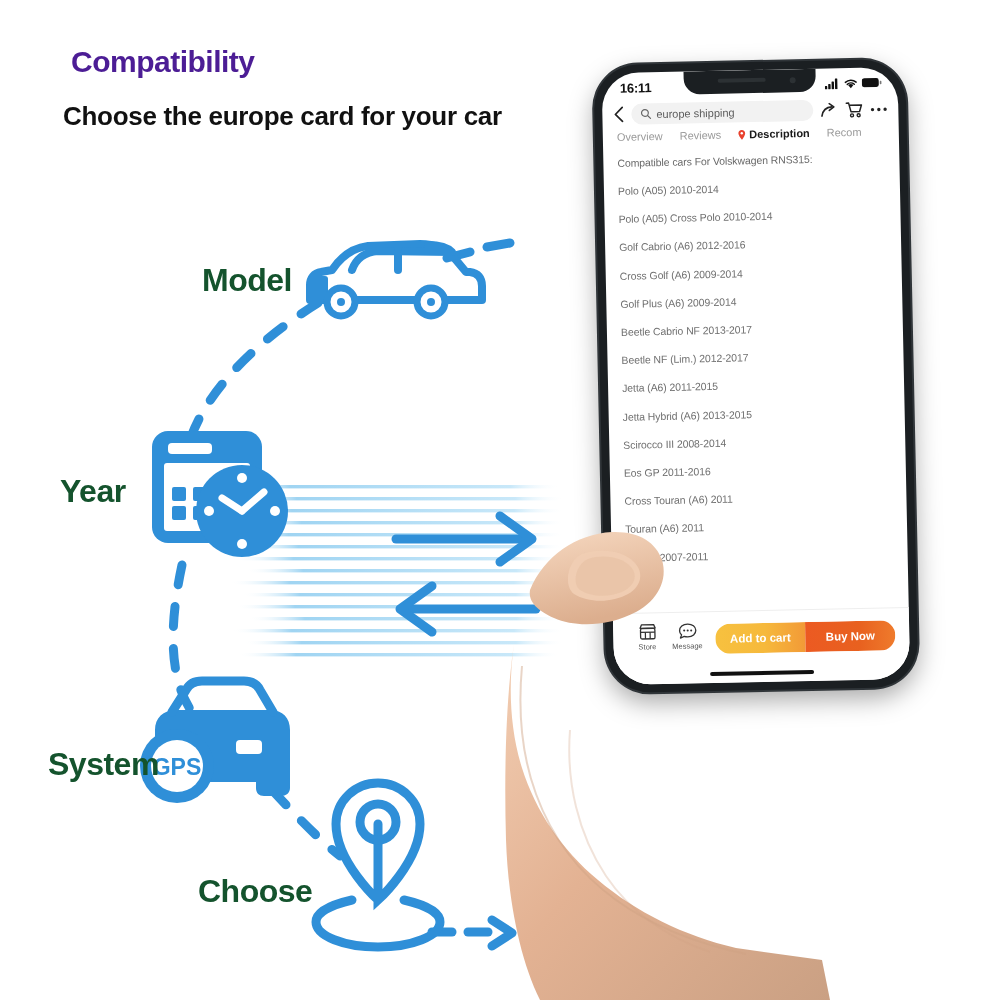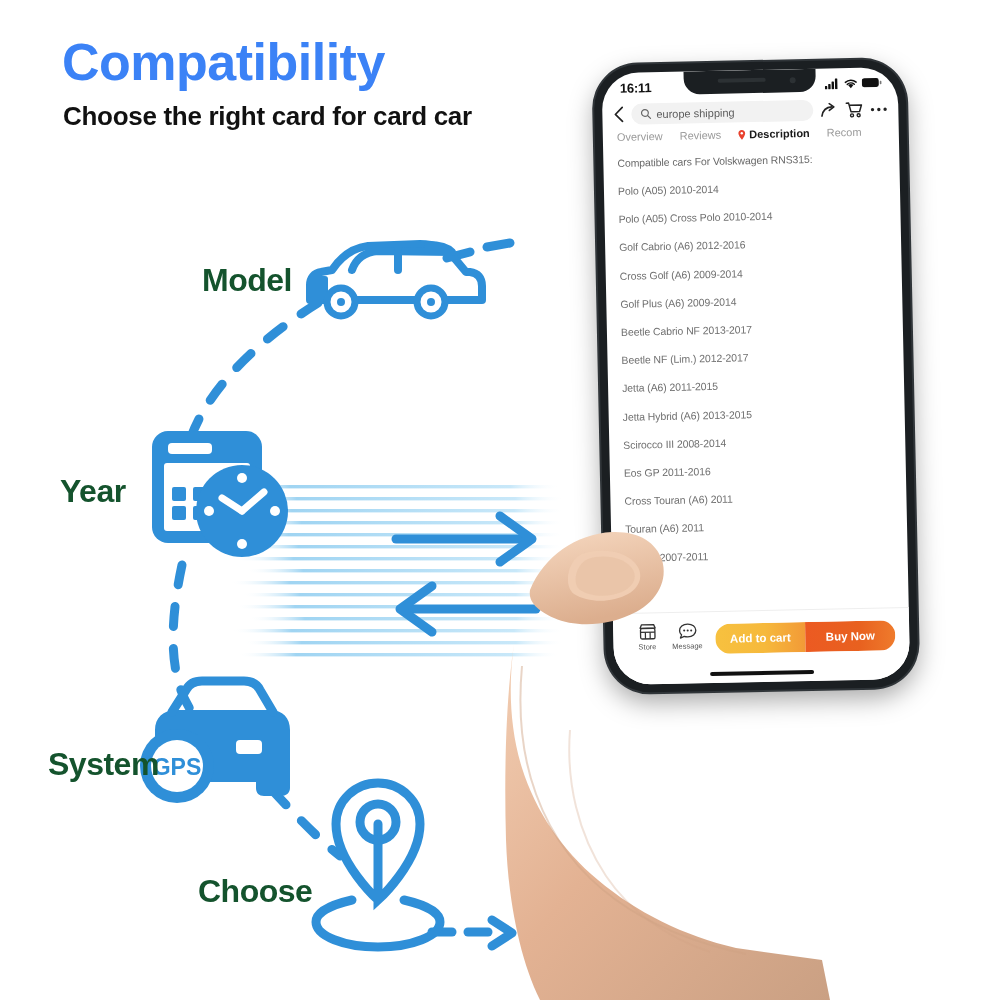--- a/index.html
+++ b/index.html
@@ -8,23 +8,23 @@
     width:1000px;height:1000px;
     background:#ffffff;
     font-family:"Liberation Sans", sans-serif;
     overflow:hidden;
     position:relative;
   }
   #stage{position:absolute;left:0;top:0;width:1000px;height:1000px;}
 
   
   .title{
-    position:absolute;left:62px;top:36px;
-    font-size:52px;line-height:52px;font-weight:bold;
-    color:#3b82f6;letter-spacing:-0.5px;
+    position:absolute;left:71px;top:36px;
+    font-size:30px;line-height:52px;font-weight:bold;
+    color:#4c1d95;letter-spacing:-0.5px;
     font-family:"Liberation Sans", sans-serif;
   }
   .subtitle{
     position:absolute;left:63px;top:100px;
     font-size:26px;line-height:32px;font-weight:bold;
     color:#111111;letter-spacing:-0.3px;
   }
 
   
   .dlabel{
@@ -150,21 +150,21 @@
 
   
   #hand{position:absolute;left:470px;top:430px;width:420px;height:570px;pointer-events:none;}
 </style>
 </head>
 <body>
 
 <div id="stage">
 
   <div class="title">Compatibility</div>
-  <div class="subtitle">Choose the right card for card car</div>
+  <div class="subtitle">Choose the europe card for your car</div>
 
   <svg id="diagram" viewBox="0 0 640 1000">
     <defs>
       <linearGradient id="streak" x1="0" y1="0" x2="1" y2="0">
         <stop offset="0" stop-color="#ffffff" stop-opacity="0"></stop>
         <stop offset="0.18" stop-color="#8fcdf0" stop-opacity=".85"></stop>
         <stop offset="0.85" stop-color="#bfe4f8" stop-opacity=".85"></stop>
         <stop offset="1" stop-color="#ffffff" stop-opacity="0"></stop>
       </linearGradient>
     </defs>

